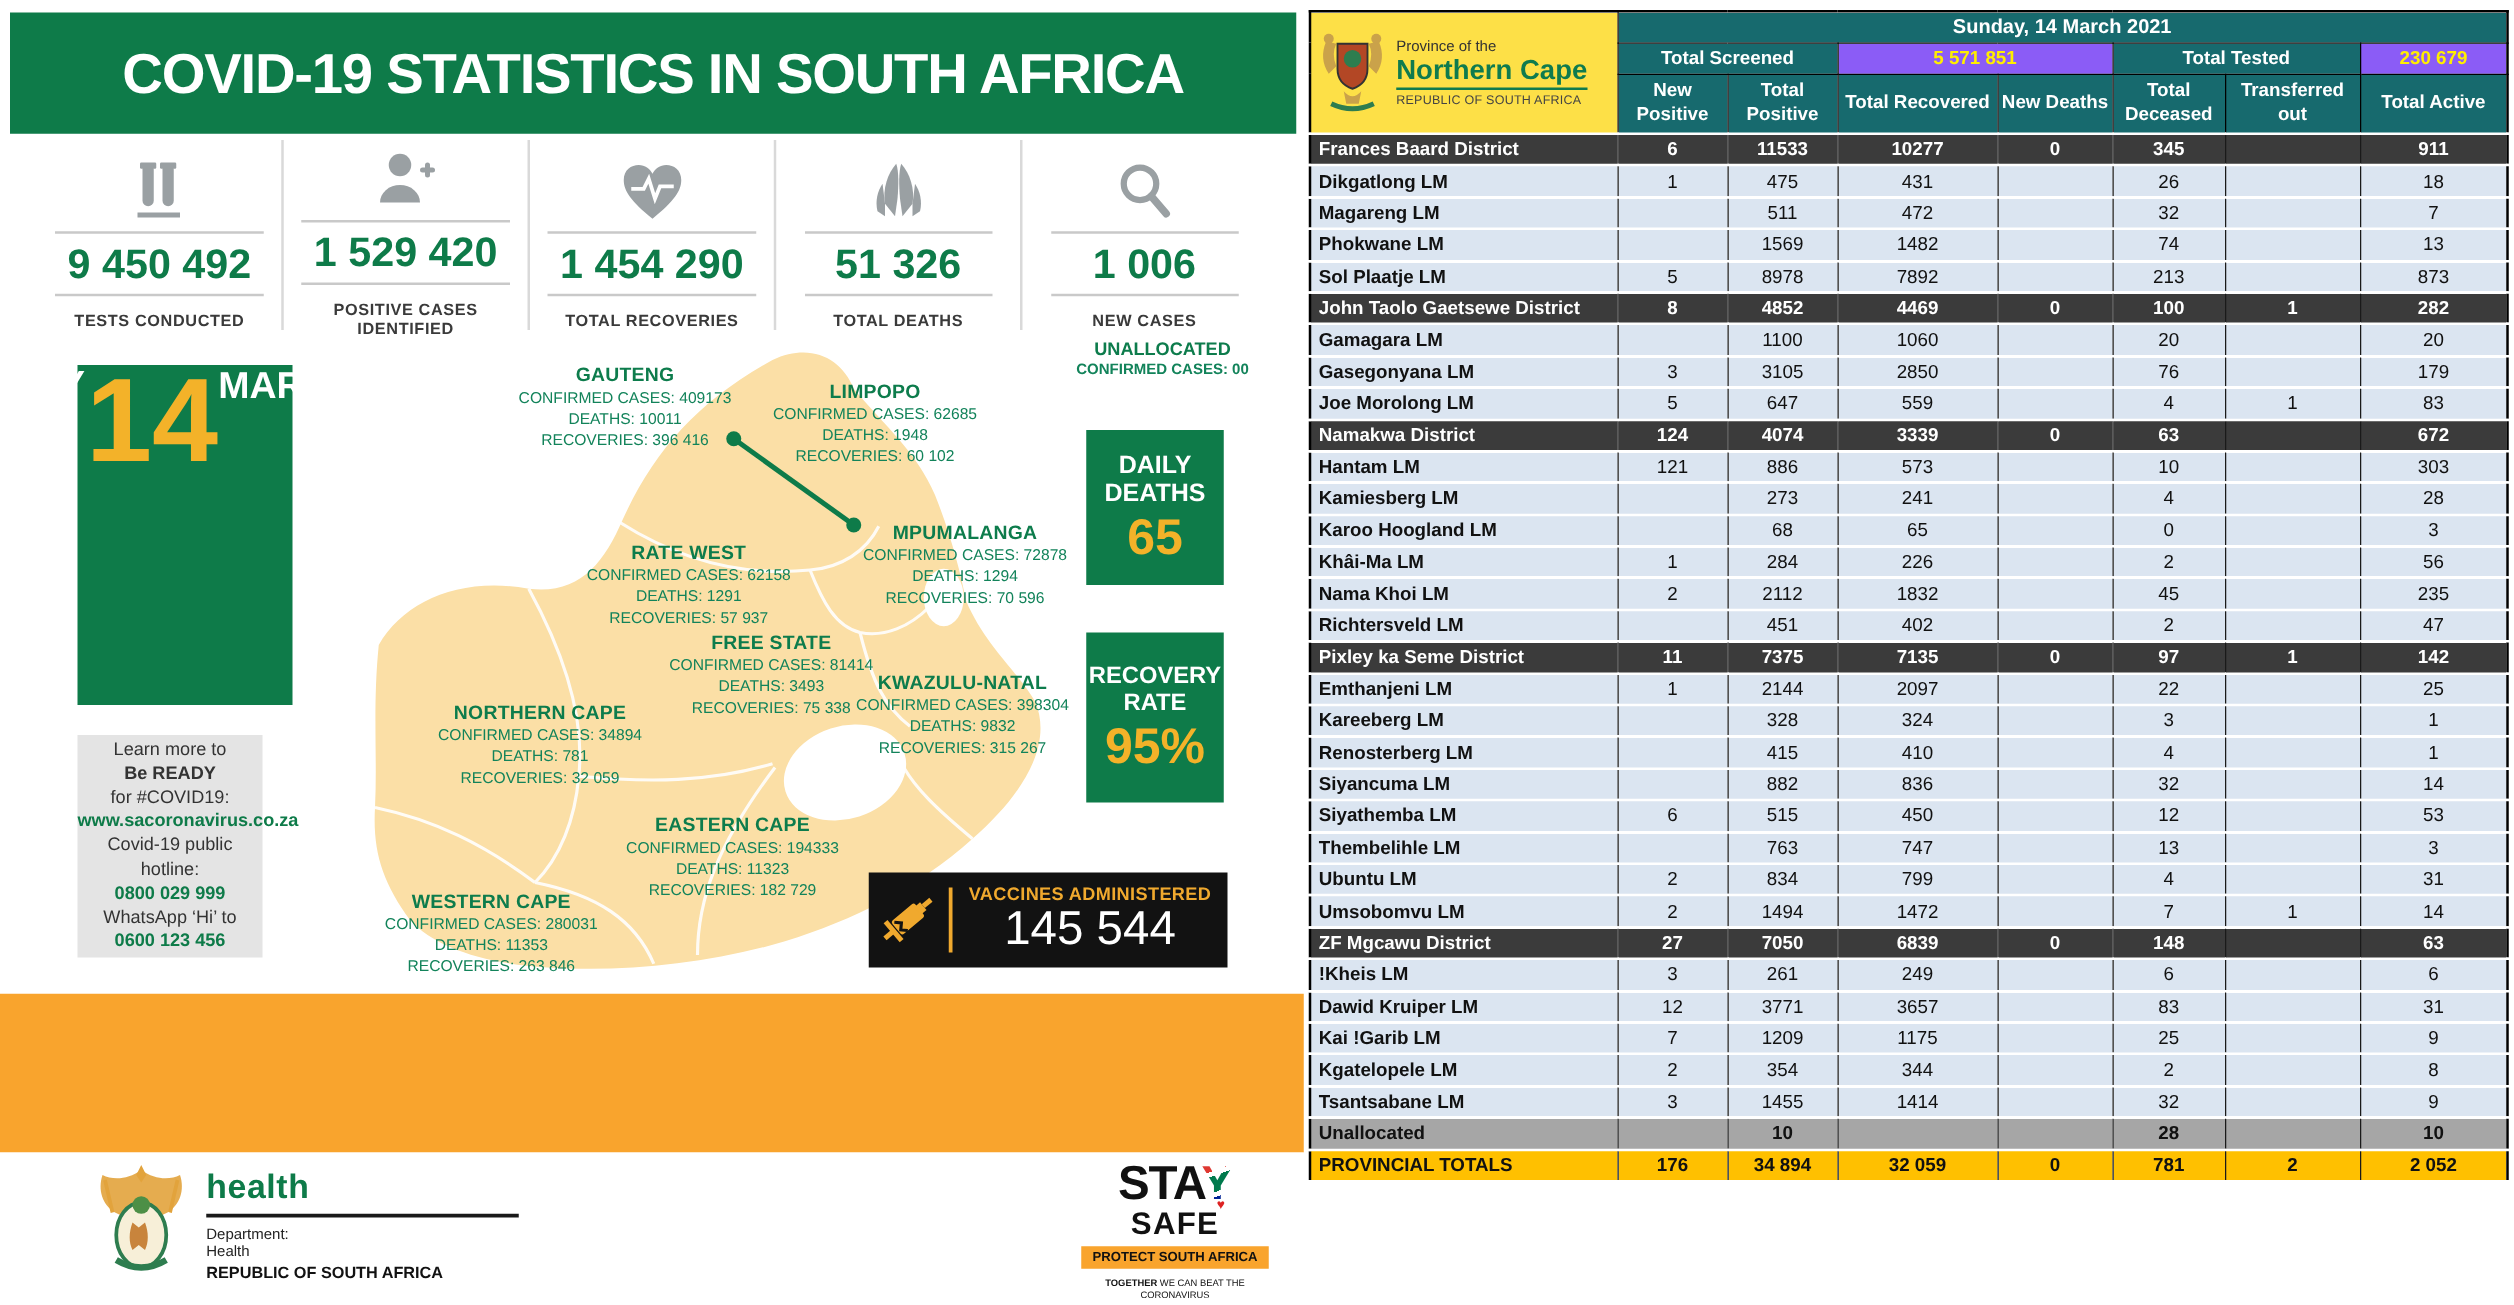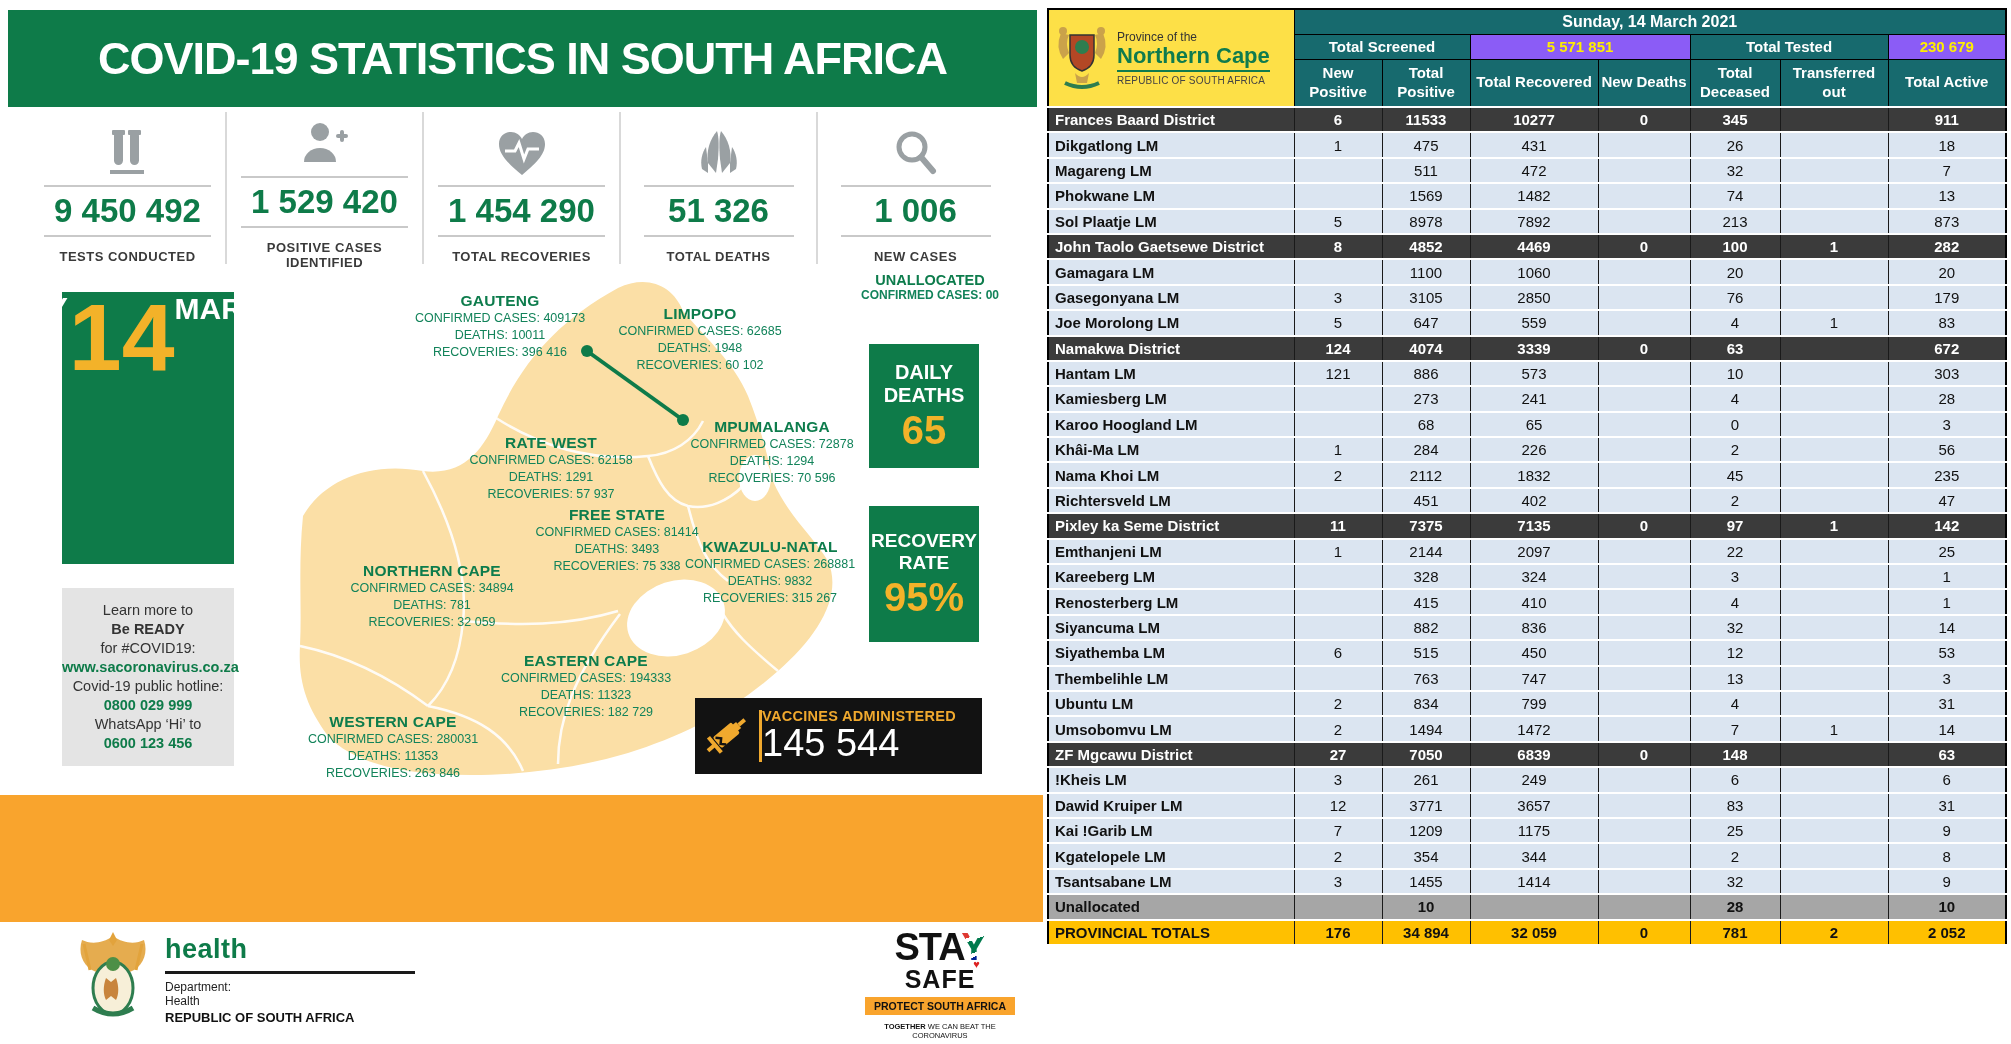--- a/index.html
+++ b/index.html
@@ -20,21 +20,21 @@
     padding:5px 10px;margin-top:8px;min-width:130px;text-align:center;}
   .stat .s-label{margin-top:12px;font-size:13px;font-weight:700;color:#3a3a3a;letter-spacing:.5px;text-align:center;}
 
   .date-box{position:absolute;left:62px;top:292px;width:172px;height:272px;background:#0e7b49;color:#fff;
     text-align:center;display:flex;flex-direction:row;justify-content:center;}
   .date-box .d-day{font-size:29px;font-weight:800;letter-spacing:1px;}
   .date-box .d-num{font-size:95px;font-weight:800;color:#f3b229;line-height:.95;}
   .date-box .d-month{font-size:30px;font-weight:800;}
   .date-box .d-year{font-size:30px;font-weight:800;}
 
-  .info-box{position:absolute;left:62px;top:588px;width:172px;height:178px;background:#e4e4e4;
+  .info-box{position:absolute;left:62px;top:588px;width:148px;height:178px;background:#e4e4e4;
     text-align:center;font-size:14.5px;color:#333;display:flex;flex-direction:column;justify-content:center;line-height:1.32;}
   .info-box .g{color:#0e7b49;font-weight:700;}
   .info-box .b{font-weight:700;}
 
   .map-svg{position:absolute;left:228px;top:266px;}
 
   .prov{position:absolute;transform:translateX(-50%);text-align:center;white-space:nowrap;}
   .prov .pname{font-size:15.5px;font-weight:800;color:#0d7c4c;letter-spacing:.2px;}
   .prov .pline{font-size:12.5px;font-weight:400;color:#12835a;line-height:1.35;}
 
@@ -47,21 +47,21 @@
   .gb-daily{left:869px;top:344px;width:110px;height:124px;}
   .gb-recovery{left:869px;top:506px;width:110px;height:136px;}
   .green-box .gb-label{font-size:20px;font-weight:800;line-height:1.15;white-space:pre-line;}
   .gb-recovery .gb-label{font-size:19px;}
   .green-box .gb-value{font-size:40px;font-weight:800;color:#f3b229;line-height:1.05;margin-top:2px;}
 
   .vaccine-box{position:absolute;left:695px;top:698px;width:287px;height:76px;background:#121212;
     display:flex;align-items:center;}
   .vaccine-box .v-icon{width:64px;display:flex;justify-content:center;}
   .vaccine-box .v-divider{width:3px;height:52px;background:#f0a92e;}
-  .vaccine-box .v-text{flex:1;}
+  .vaccine-box .v-text{flex:1;text-align:center;}
   .vaccine-box .v-label{color:#f0a92e;font-size:14.5px;font-weight:800;letter-spacing:.3px;}
   .vaccine-box .v-value{color:#fff;font-size:38px;font-weight:400;line-height:1.05;}
 
   .orange-band{position:absolute;left:0;top:795px;width:1043px;height:127px;background:#f9a42d;}
 
   .footer{position:absolute;left:0;top:922px;width:1043px;height:122px;background:#fff;}
   .coat{position:absolute;left:72px;top:8px;}
   .health-block{position:absolute;left:165px;top:12px;width:260px;}
   .health-block .h-title{font-size:27px;color:#0e7b49;font-weight:600;letter-spacing:.5px;border-bottom:3px solid #1a1a1a;padding-bottom:6px;width:250px;}
   .health-block .h-line1{font-size:12px;color:#222;margin-top:6px;}
@@ -245,21 +245,21 @@
         <div class="pline">RECOVERIES: 57 937</div>
       </div>
       <div class="prov" style="left: 617px; top: 506px;">
         <div class="pname">FREE STATE</div>
         <div class="pline">CONFIRMED CASES: 81414</div>
         <div class="pline">DEATHS: 3493</div>
         <div class="pline">RECOVERIES: 75 338</div>
       </div>
       <div class="prov" style="left: 770px; top: 538px;">
         <div class="pname">KWAZULU-NATAL</div>
-        <div class="pline">CONFIRMED CASES: 268881</div>
+        <div class="pline">CONFIRMED CASES: 398304</div>
         <div class="pline">DEATHS: 9832</div>
         <div class="pline">RECOVERIES: 315 267</div>
       </div>
       <div class="prov" style="left: 432px; top: 562px;">
         <div class="pname">NORTHERN CAPE</div>
         <div class="pline">CONFIRMED CASES: 34894</div>
         <div class="pline">DEATHS: 781</div>
         <div class="pline">RECOVERIES: 32 059</div>
       </div>
       <div class="prov" style="left: 586px; top: 652px;">

